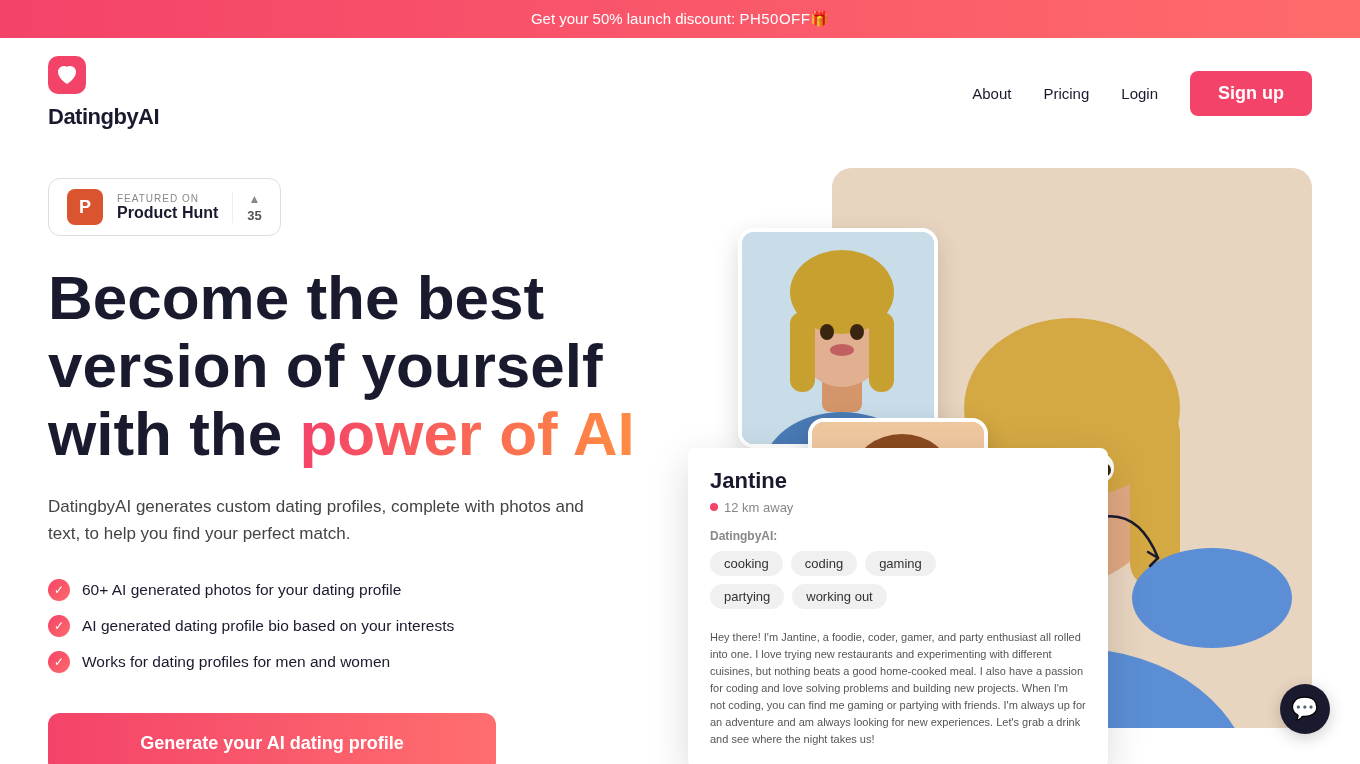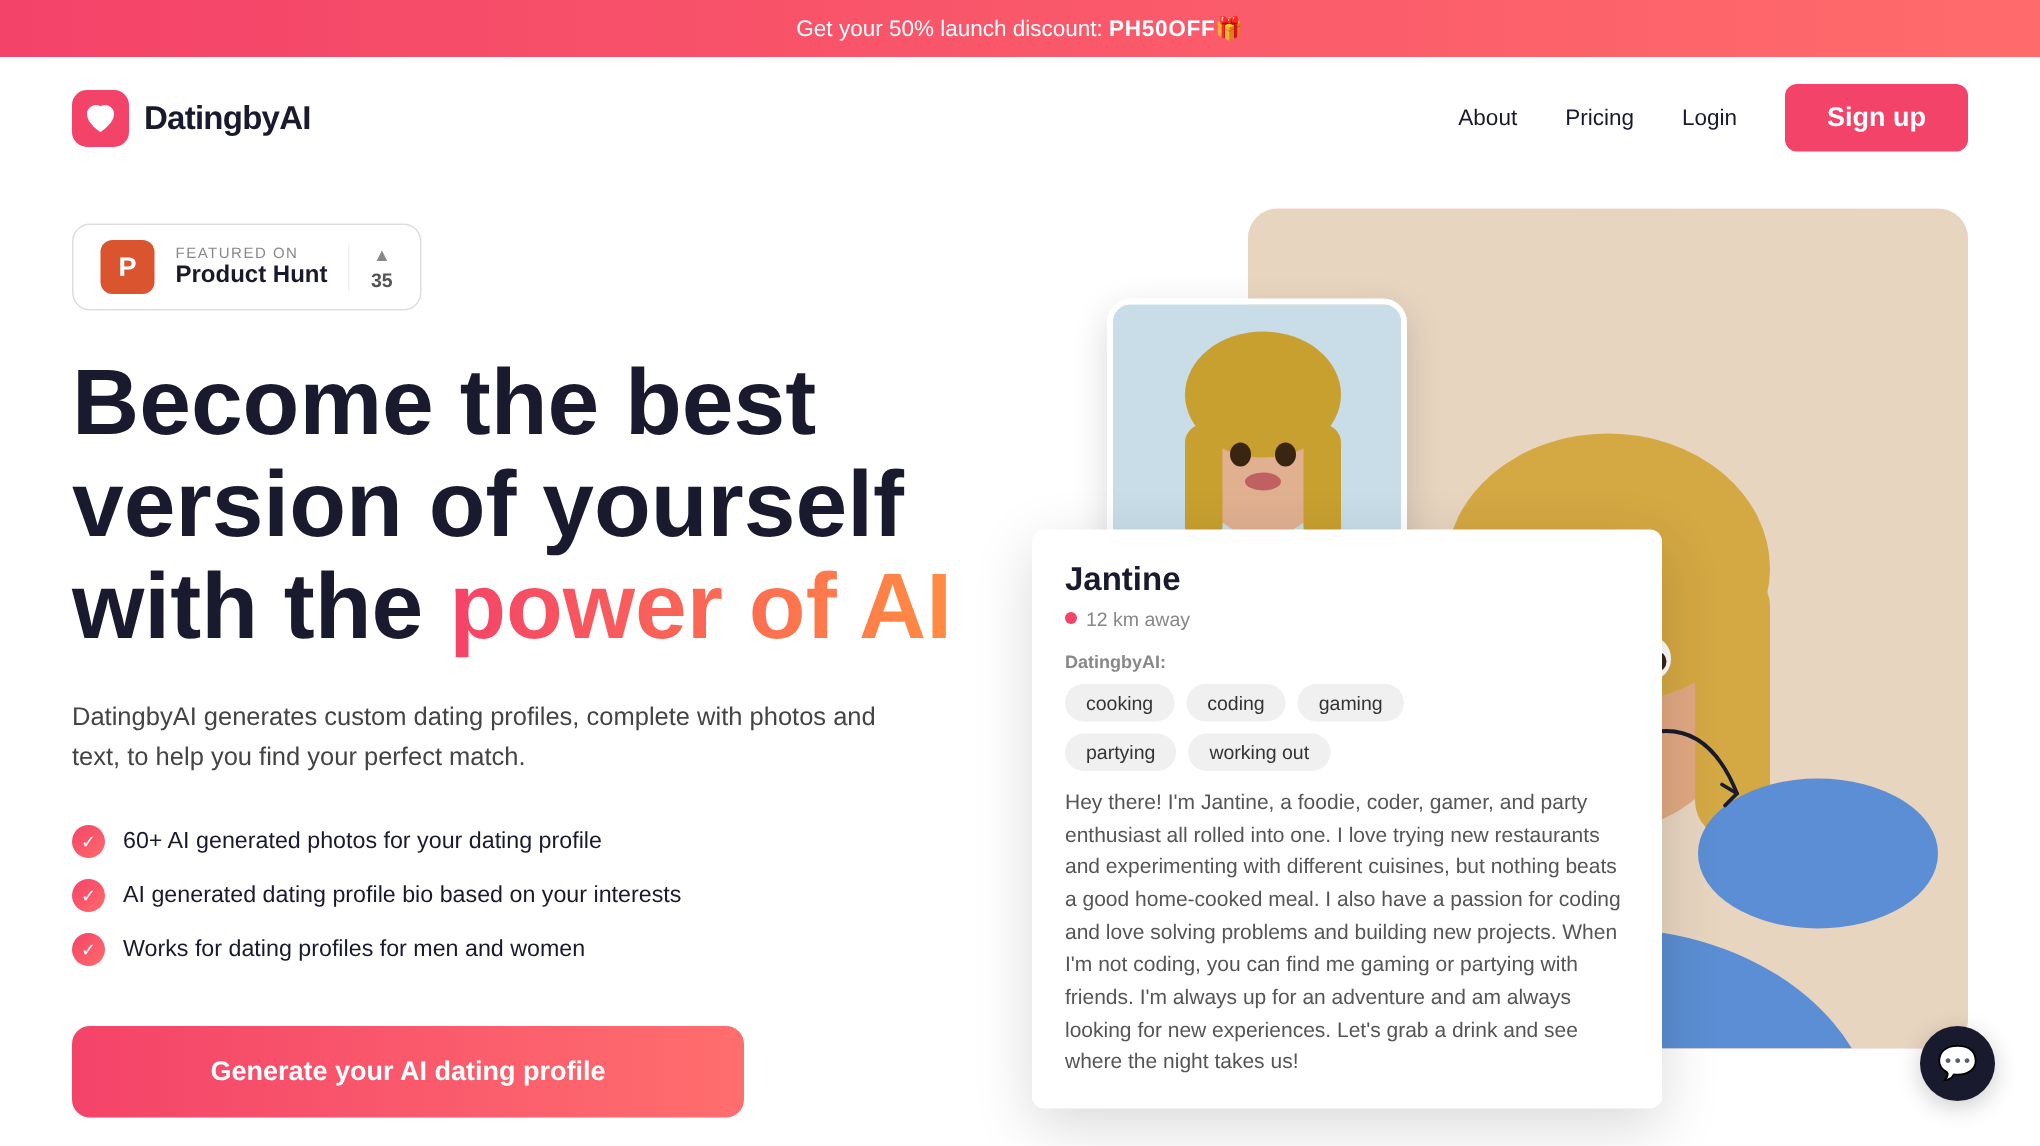--- a/index.html
+++ b/index.html
@@ -7,35 +7,36 @@
 
     
     .top-banner {
       background: linear-gradient(90deg, #f44369, #ff6b6b);
       color: #fff;
       text-align: center;
       padding: 10px 20px;
       font-size: 15px;
       font-weight: 500;
     }
-    .top-banner strong { font-weight: 700; letter-spacing: 0.5px; }
+    .top-banner strong { font-weight: 400; letter-spacing: 0.5px; }
 
     
     .navbar {
       display: flex;
       align-items: center;
       justify-content: space-between;
       padding: 18px 48px;
       background: #fff;
     }
     .logo-wrap {
       display: flex;
-      align-items: center;
+      align-items: flex-start;
       gap: 10px;
       text-decoration: none;
+      flex-direction: column;
     }
     .logo-icon {
       width: 38px;
       height: 38px;
     }
     .logo-text {
       font-size: 22px;
       font-weight: 700;
       color: #1a1a2e;
       letter-spacing: -0.5px;
@@ -281,24 +282,24 @@
     }
     .interest-tag {
       background: #f0f0f0;
       border-radius: 20px;
       padding: 5px 14px;
       font-size: 13px;
       color: #333;
       font-weight: 500;
     }
     .profile-bio {
-      font-size: 14px;
+      font-size: 11px;
       color: #555;
       line-height: 1.55;
-      margin-top: 10px;
+      margin-top: 20px;
     }
 
     
     .arrow-svg {
       position: absolute;
       left: 340px;
       bottom: 220px;
       width: 80px;
     }
 

